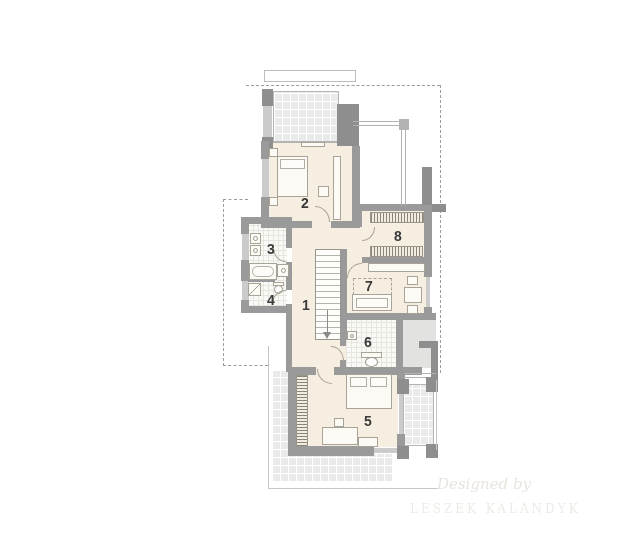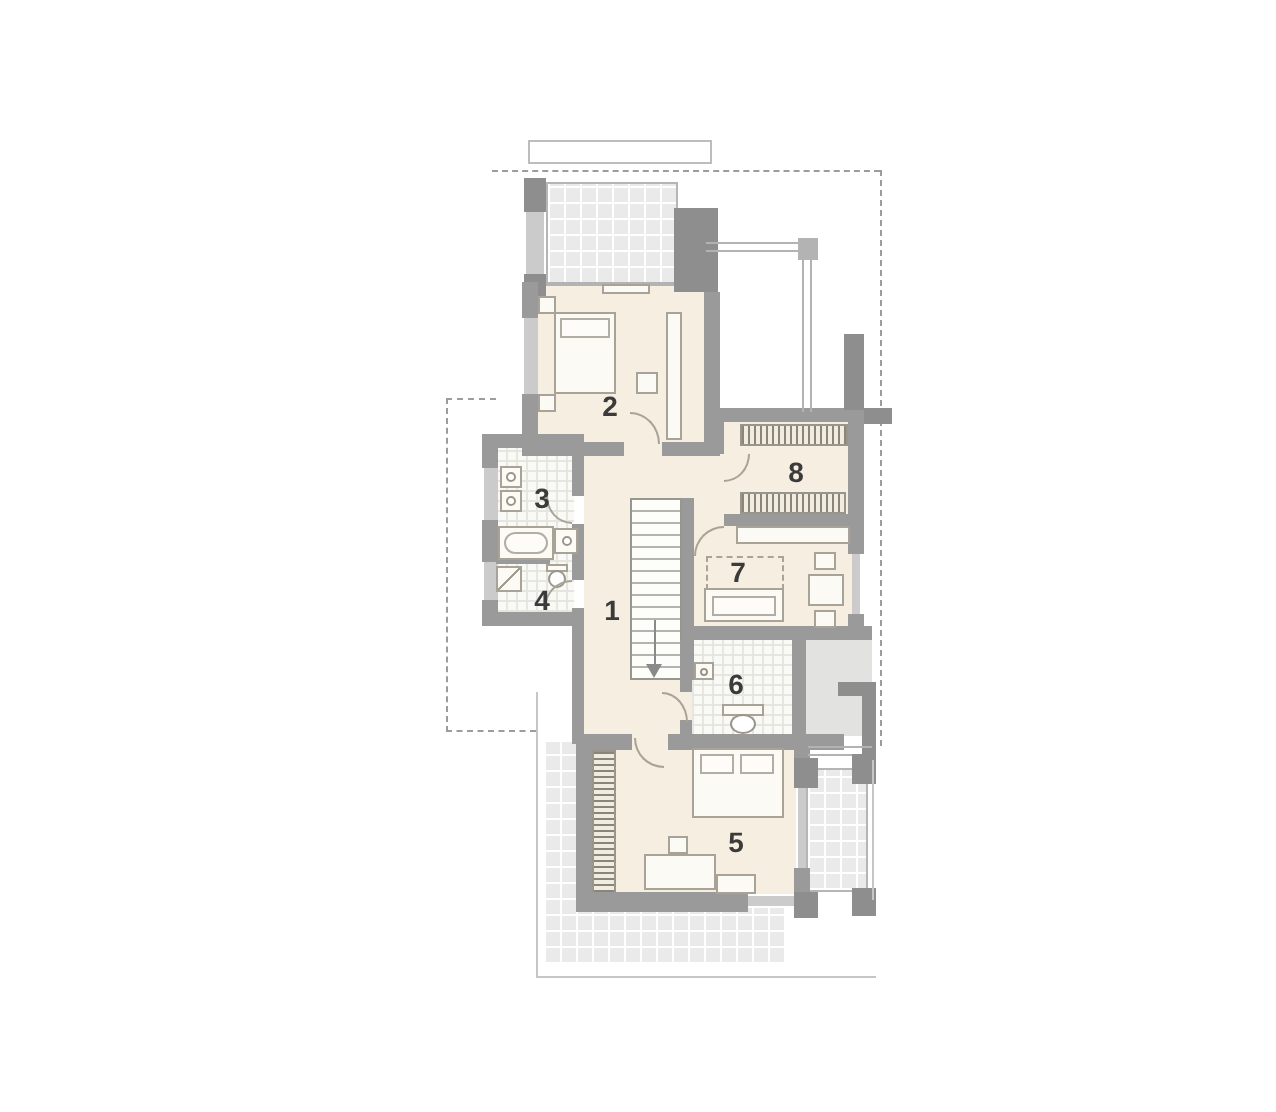--- a/index.html
+++ b/index.html
@@ -203,14 +203,16 @@
 
   <div class="lbl" style="left:306px;top:305px;">1</div>
   <div class="lbl" style="left:305px;top:203px;">2</div>
   <div class="lbl" style="left:271px;top:249px;">3</div>
   <div class="lbl" style="left:271px;top:300px;">4</div>
   <div class="lbl" style="left:368px;top:421px;">5</div>
   <div class="lbl" style="left:368px;top:342px;">6</div>
   <div class="lbl" style="left:369px;top:286px;">7</div>
   <div class="lbl" style="left:398px;top:236px;">8</div>
 
+  <div class="wm1" style="left:437px;top:475px;">Designed by</div>
+  <div class="wm2" style="left:410px;top:502px;">LESZEK KALANDYK</div>
 
 </div>
 
 </body></html>

